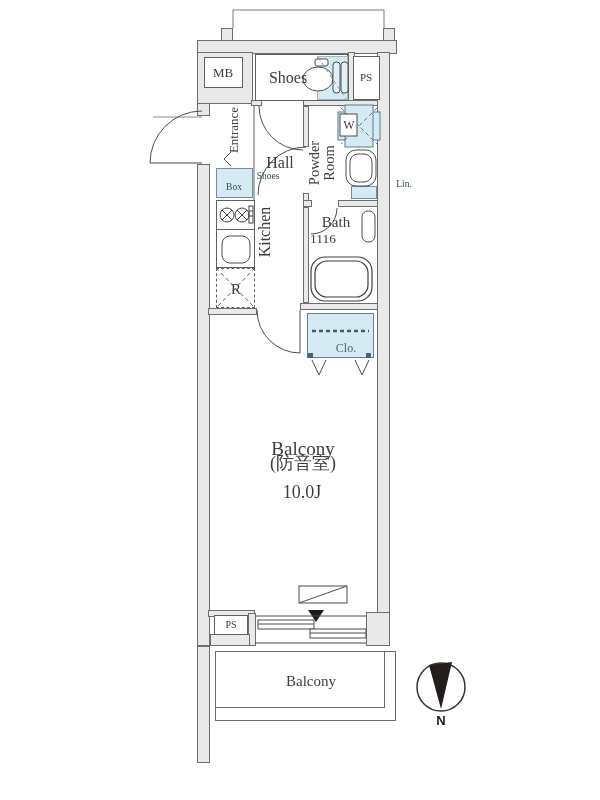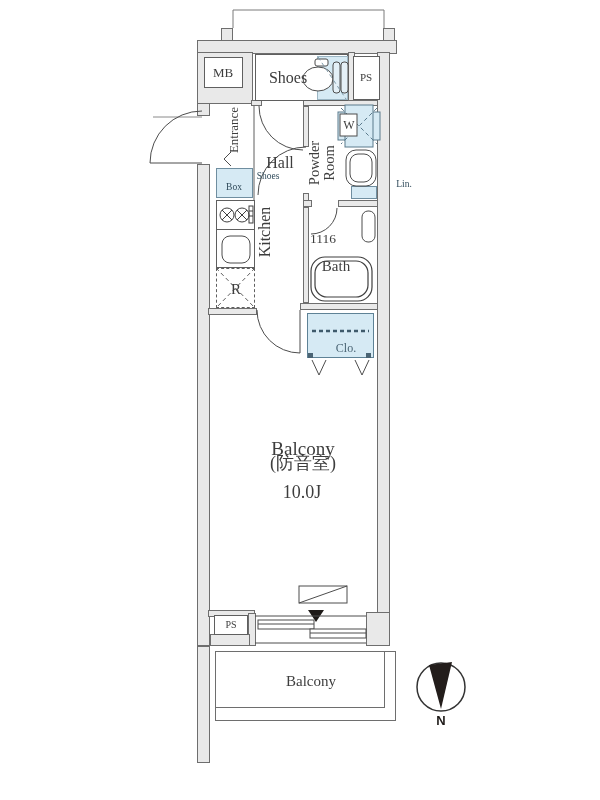--- a/index.html
+++ b/index.html
@@ -170,21 +170,21 @@
   <div class="lbl" style="left:234px;top:188px;font-size:9.5px;color:#2f4a5a;">Box</div>
   <div class="lbl" style="left:280px;top:163px;font-size:16px;">Hall</div>
   <div class="vblock" style="left:322px;top:163px;font-size:14.5px;">
     <span style="display:block;">Powder</span>
     <span style="display:block;">Room</span>
   </div>
   <div class="lbl" style="left:349px;top:125px;font-size:12px;">W</div>
   <div class="lbl" style="left:364px;top:185px;font-size:9.5px;color:#2f4a5a;margin-left:40px;">Lin.</div>
   <div class="vlbl" style="left:265px;top:232px;font-size:16px;">Kitchen</div>
   <div class="lbl" style="left:236px;top:289px;font-size:15px;">R</div>
-  <div class="lbl" style="left:336px;top:222px;font-size:15px;margin-top:44px;">Bath</div>
+  <div class="lbl" style="left:336px;top:222px;font-size:15px;">Bath</div>
   <div class="lbl" style="left:323px;top:239px;font-size:13.5px;">1116</div>
   <div class="lbl" style="left:346px;top:348px;font-size:12px;color:#4a6474;text-align:right;">Clo.</div>
   <div class="lbl" style="left:303px;top:448px;font-size:19px;">Balcony</div>
   <div class="lbl" style="left:303px;top:463px;font-size:18px;">(防音室)</div>
   <div class="lbl" style="left:302px;top:492px;font-size:18px;">10.0J</div>
   <div class="lbl" style="left:231px;top:625px;font-size:10px;">PS</div>
   <div class="lbl" style="left:303px;top:681px;font-size:15px;margin-left:8px;">Balcony</div>
   <div class="lbl nlbl" style="left:441px;top:720px;font-size:13px;color:#1e1a18;">N</div>
 
 </div>

